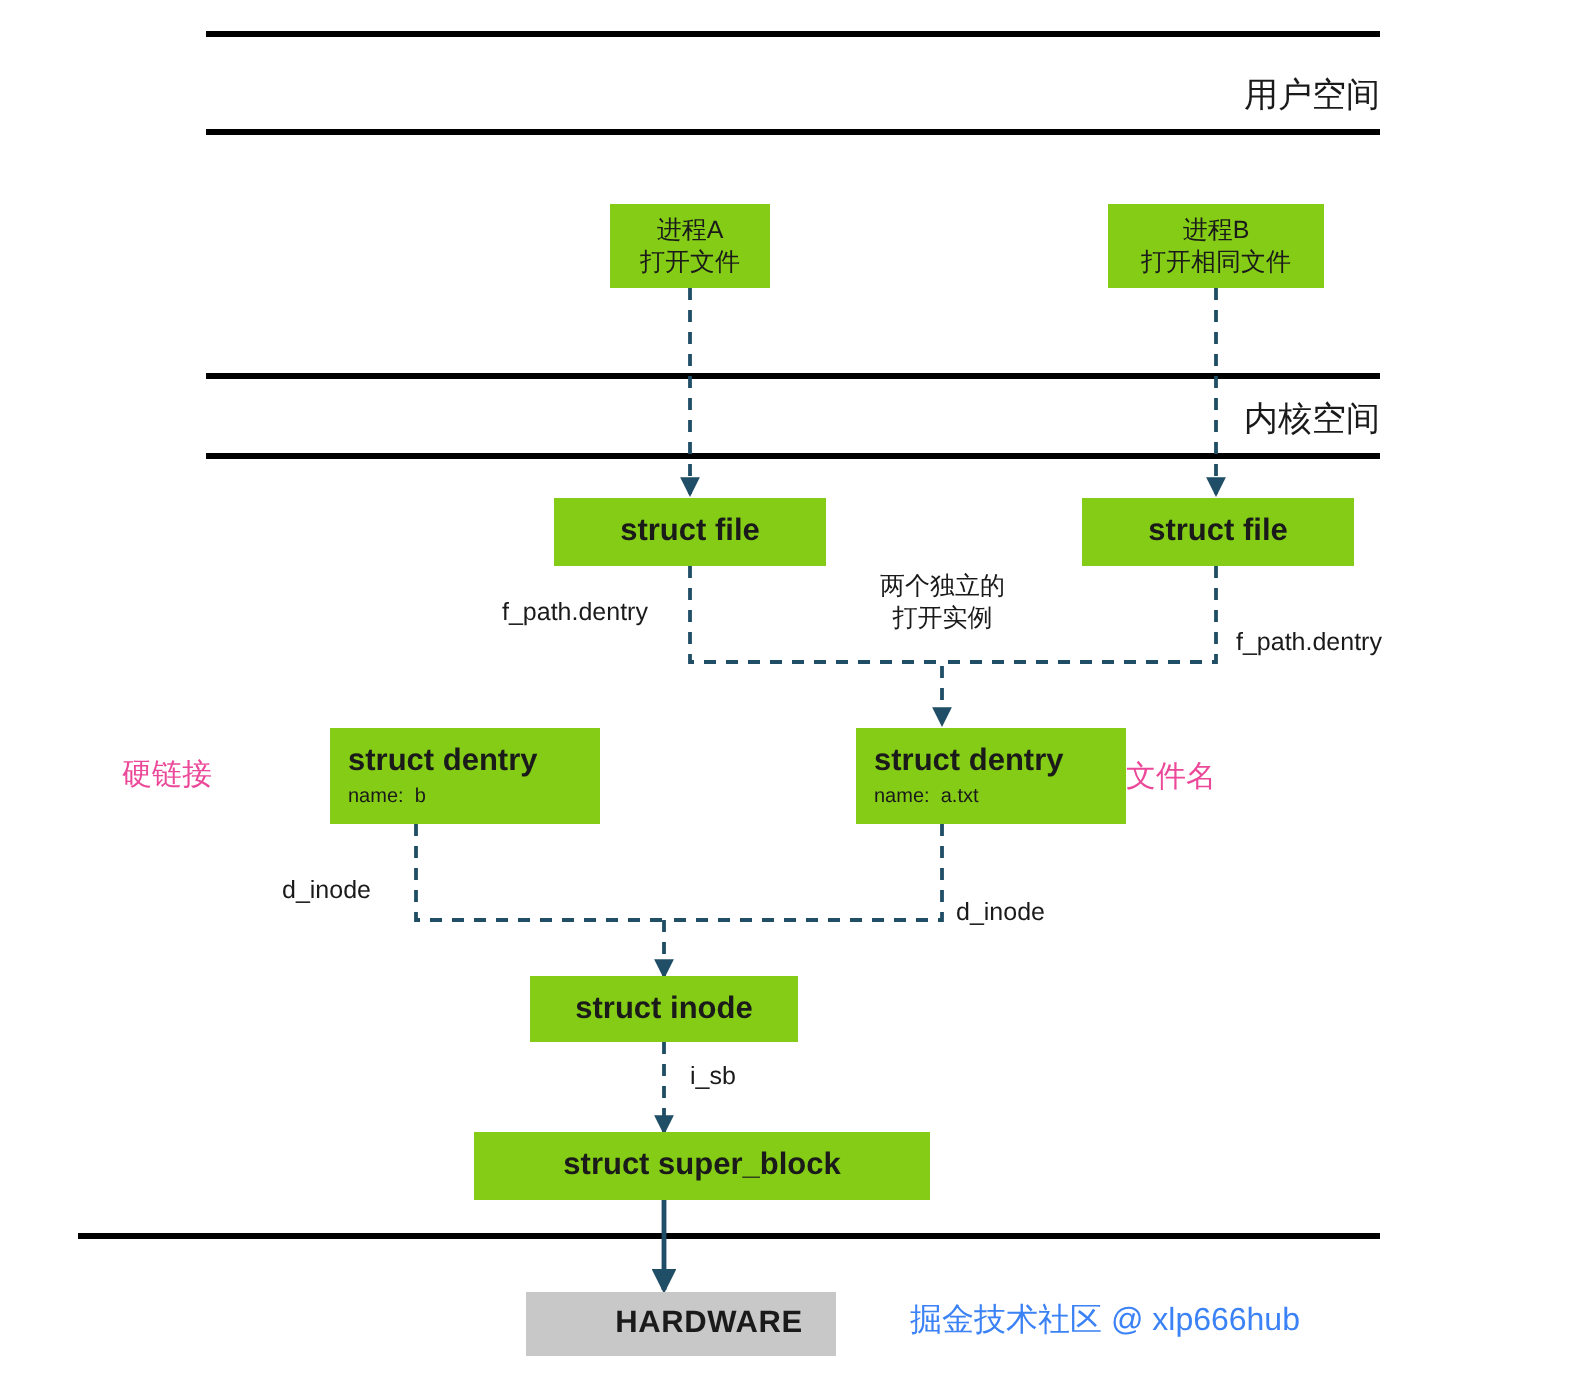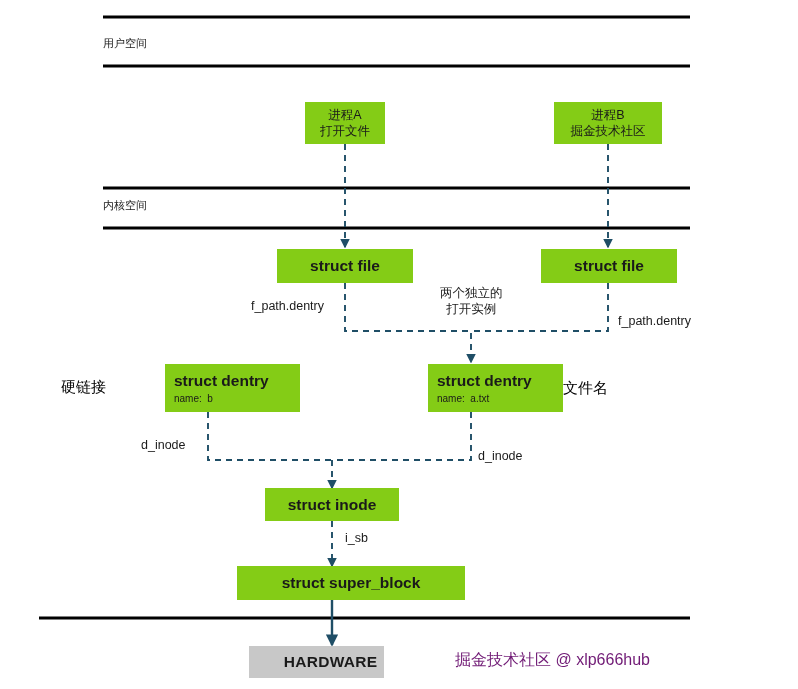--- a/index.html
+++ b/index.html
@@ -72,34 +72,34 @@
     position: absolute;
     font-size: 12.5px;
     color: #1a1a1a;
     white-space: pre;
     line-height: 1.3;
     text-align: center;
   }
   .label-cn {
     position: absolute;
     font-size: 15px;
-    color: #000000;
+    color: #ec4899;
     white-space: pre;
   }
   .space-title {
     position: absolute;
-    font-size: 11px;
+    font-size: 17px;
     color: #1a1a1a;
     white-space: pre;
-    text-align: left;
+    text-align: right;
   }
   .watermark {
     position: absolute;
     font-size: 16px;
-    color: #701a75;
+    color: #3b82f6;
     white-space: pre;
   }
 </style>
 </head>
 <body>
 
 <div id="canvas">
 
   <svg class="svg-layer" viewBox="0 0 798 689">
     <defs>
@@ -133,38 +133,38 @@
 
   <div class="space-title" style="left:103px; top:36px; width:587px;">用户空间</div>
   <div class="space-title" style="left:103px; top:198px; width:587px;">内核空间</div>
 
   <div class="node proc-node" style="left:305px; top:102px; width:80px; height:42px;">
     <span class="ln">进程A</span>
     <span class="ln">打开文件</span>
   </div>
   <div class="node proc-node" style="left:554px; top:102px; width:108px; height:42px;">
     <span class="ln">进程B</span>
-    <span class="ln">掘金技术社区</span>
+    <span class="ln">打开相同文件</span>
   </div>
 
   <div class="node struct-node" style="left:277px; top:249px; width:136px; height:34px;">struct file</div>
   <div class="node struct-node" style="left:541px; top:249px; width:136px; height:34px;">struct file</div>
 
   <div class="node dentry-node" style="left:141px; top:364px; width:135px; height:48px;">
     <span class="ln">struct dentry</span>
     <span class="sub">name:  b</span>
   </div>
   <div class="node dentry-node" style="left:404px; top:364px; width:135px; height:48px;">
     <span class="ln">struct dentry</span>
     <span class="sub">name:  a.txt</span>
   </div>
 
   <div class="node struct-node" style="left:265px; top:488px; width:134px; height:33px;">struct inode</div>
   <div class="node struct-node" style="left:237px; top:566px; width:228px; height:34px;">struct super_block</div>
-  <div class="node hw-node" style="left:249px; top:646px; width:135px; height:32px;padding-left:28px;">HARDWARE</div>
+  <div class="node hw-node" style="left:263px; top:646px; width:155px; height:32px;padding-left:28px;">HARDWARE</div>
 
   <div class="label" style="left:251px; top:298px;">f_path.dentry</div>
   <div class="label" style="left:618px; top:313px;">f_path.dentry</div>
   <div class="label" style="left:141px; top:437px;">d_inode</div>
   <div class="label" style="left:478px; top:448px;">d_inode</div>
   <div class="label" style="left:345px; top:530px;">i_sb</div>
 
   <div class="label" style="left:440px; top:247px; text-align:center;margin-top:38px;">两个独立的
 打开实例</div>
   <div class="label-cn" style="left:61px; top:378px;">硬链接</div>

